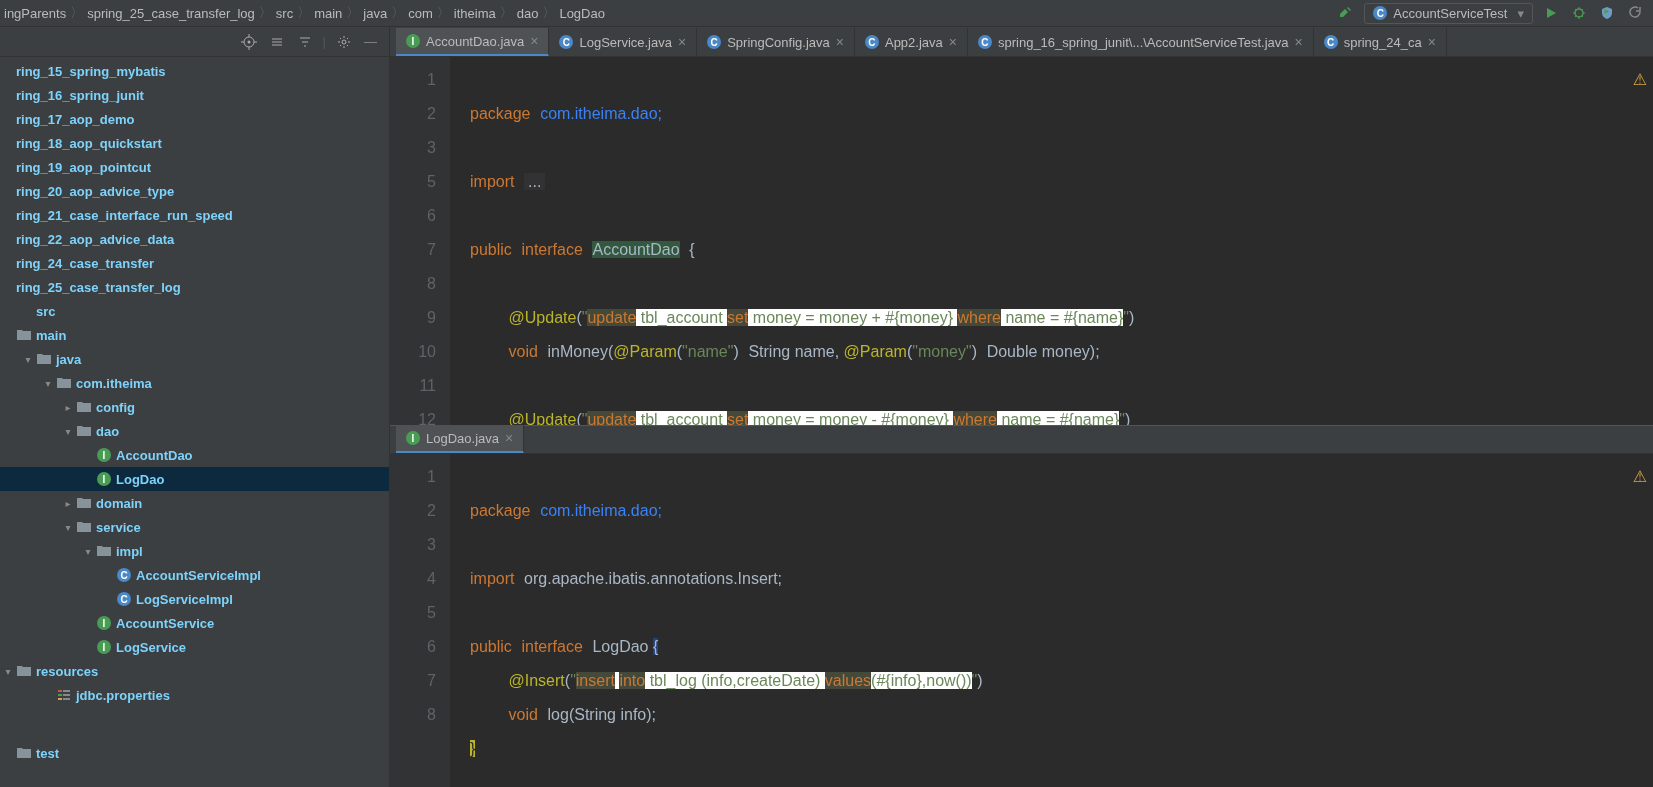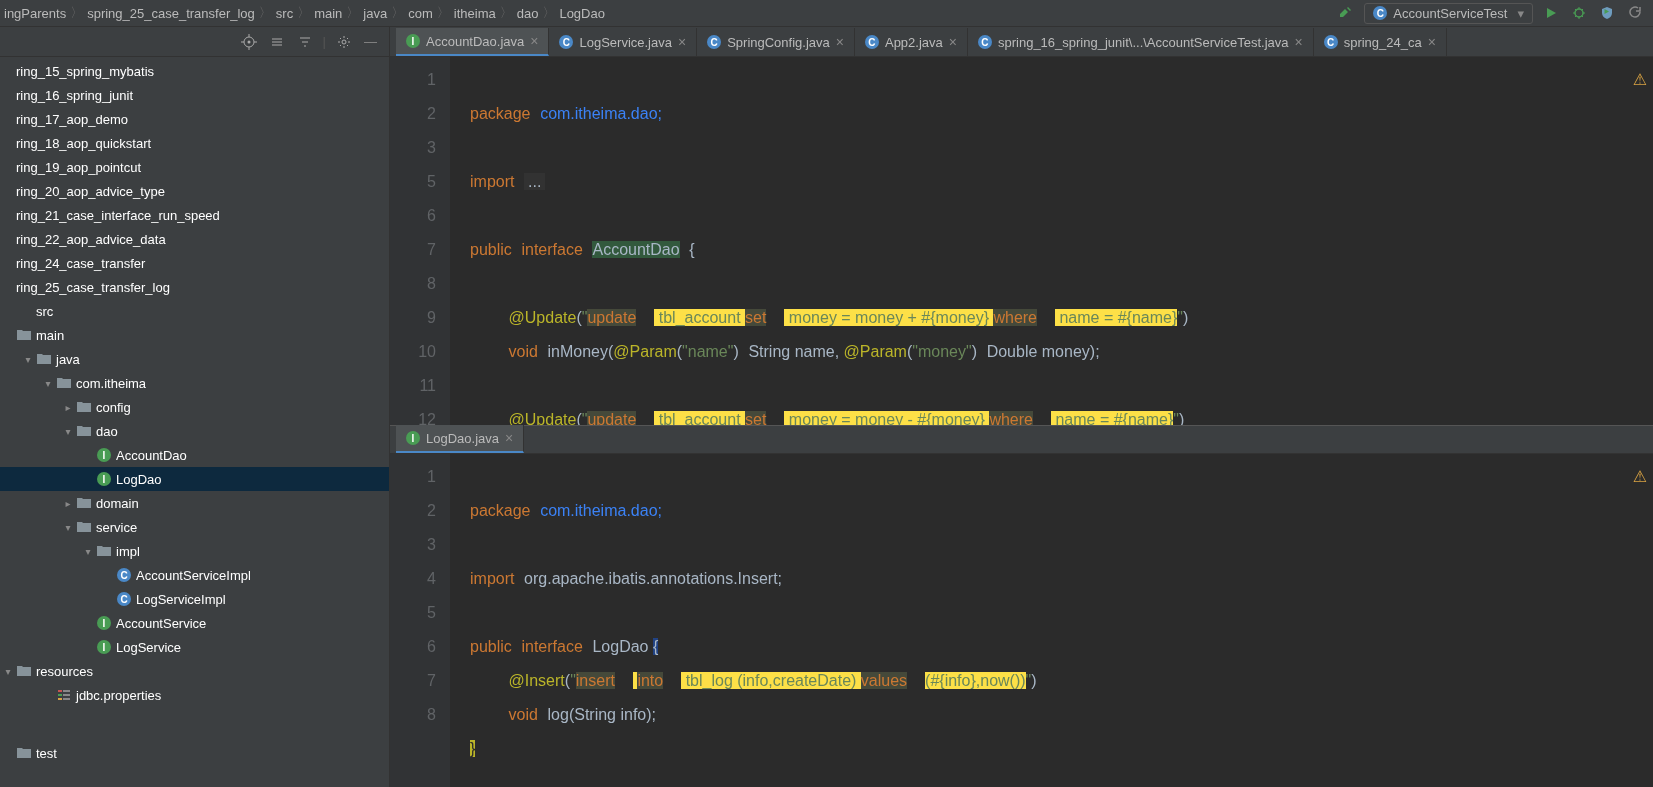--- a/index.html
+++ b/index.html
@@ -17,38 +17,38 @@
 .hammer-icon { color:#499c54; }
 
 .main-area { display:flex; height:760px; }
 .sidebar { width:390px; background:#3c3f41; border-right:1px solid #323232; display:flex; flex-direction:column; }
 .sidebar-tools { height:30px; display:flex; align-items:center; justify-content:flex-end; gap:8px; padding-right:10px; border-bottom:1px solid #323232; }
 .tree { flex:1; overflow:hidden; padding-top:2px; }
 .tree-row { height:24px; display:flex; align-items:center; padding-left:0; cursor:pointer; white-space:nowrap; }
 .tree-row.selected { background:#0d293e; }
 .tree-row .arrow { width:16px; text-align:center; color:#888; font-size:10px; }
 .tree-row .ticon { width:16px; height:16px; margin-right:4px; display:inline-flex; align-items:center; justify-content:center; }
-.tree-row .label { color:#ffffff; }
+.tree-row .label { color:#7dd3fc;font-weight:bold; }
 .folder-icon { color:#87939a; }
 .interface-icon { background:#499c54; color:#fff; border-radius:50%; width:14px; height:14px; font-size:10px; font-weight:bold; display:inline-flex; align-items:center; justify-content:center; }
 .class-icon { background:#4a88c7; color:#fff; border-radius:50%; width:14px; height:14px; font-size:10px; font-weight:bold; display:inline-flex; align-items:center; justify-content:center; }
 
 .editors { flex:1; display:flex; flex-direction:column; }
 .tabs { height:30px; display:flex; align-items:flex-end; background:#3c3f41; border-bottom:1px solid #323232; padding-left:6px; }
 .tab { height:28px; display:flex; align-items:center; gap:6px; padding:0 10px; background:#3c3f41; border-right:1px solid #323232; cursor:pointer; color:#bbb; }
 .tab.active { background:#4e5254; border-bottom:2px solid #4a88c7; }
 .tab .close { color:#888; font-size:14px; }
 .tab .ificon { width:14px; height:14px; }
 
 .code-area { display:flex; background:#2b2b2b; flex:1; overflow:hidden; }
 .gutter { width:60px; background:#313335; text-align:right; padding:6px 14px 6px 0; color:#606366; font-family:Consolas,monospace; font-size:16px; line-height:34px; }
 .code { flex:1; padding:6px 0 6px 20px; font-family:Consolas,monospace; font-size:16px; line-height:34px; white-space:pre; position:relative; }
 .kw { color:#cc7832; }
 .str { color:#6a8759; }
-.strsql { color:#6a8759; background:#fde047;margin-left:18px; }
+.strsql { color:#6a8759; background:#ffffff; }
 .sqlkw { color:#cc7832; background:#45493a; }
 .anno { color:#bbb529; }
 .ident { color:#a9b7c6; }
 .pkg { color:#3b82f6; }
 .op { color:#a9b7c6; }
 .highlight-name { background:#32593d; color:#a9b7c6; }
 .editor-pane { display:flex; flex-direction:column; }
 .pane1 { height:398px; }
 .pane2 { flex:1; border-top:1px solid #555;}
 .tabs2 { height:28px; background:#3c3f41; display:flex; align-items:flex-end; border-bottom:1px solid #323232; padding-left:6px; }

